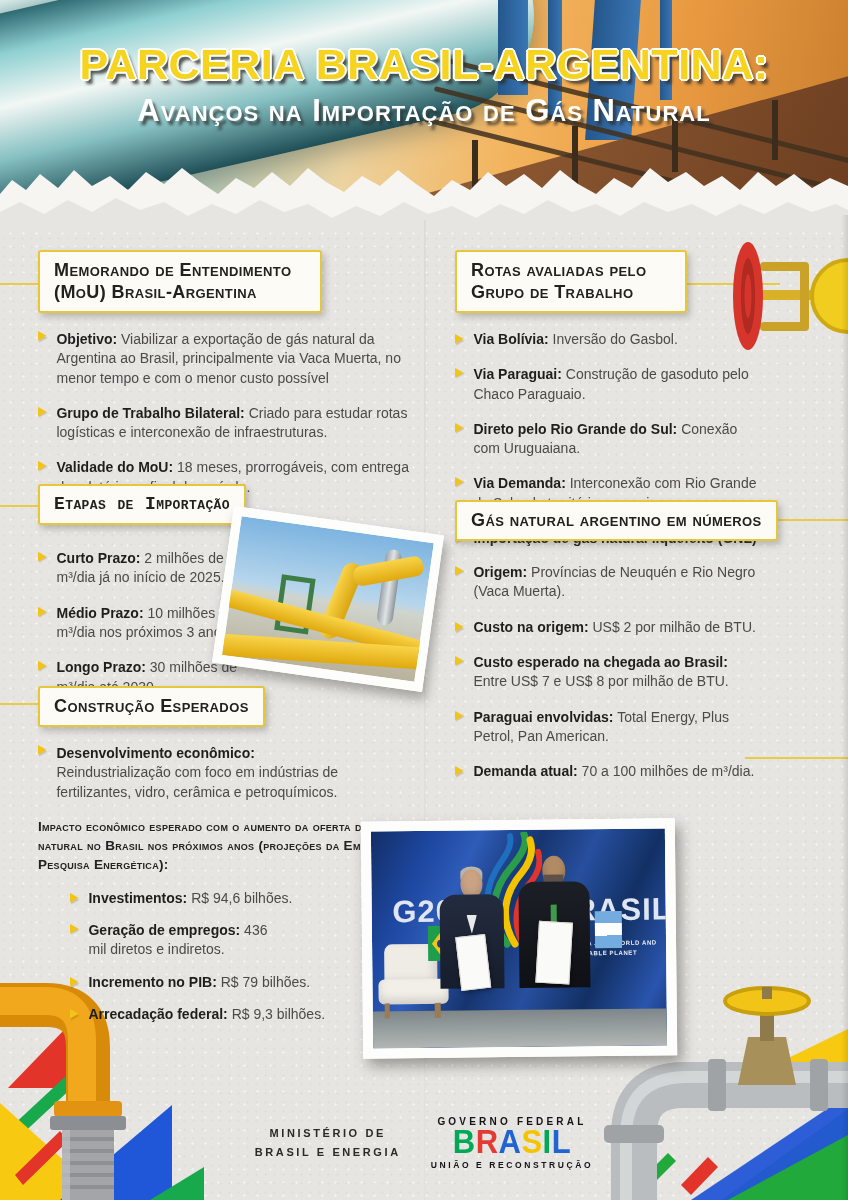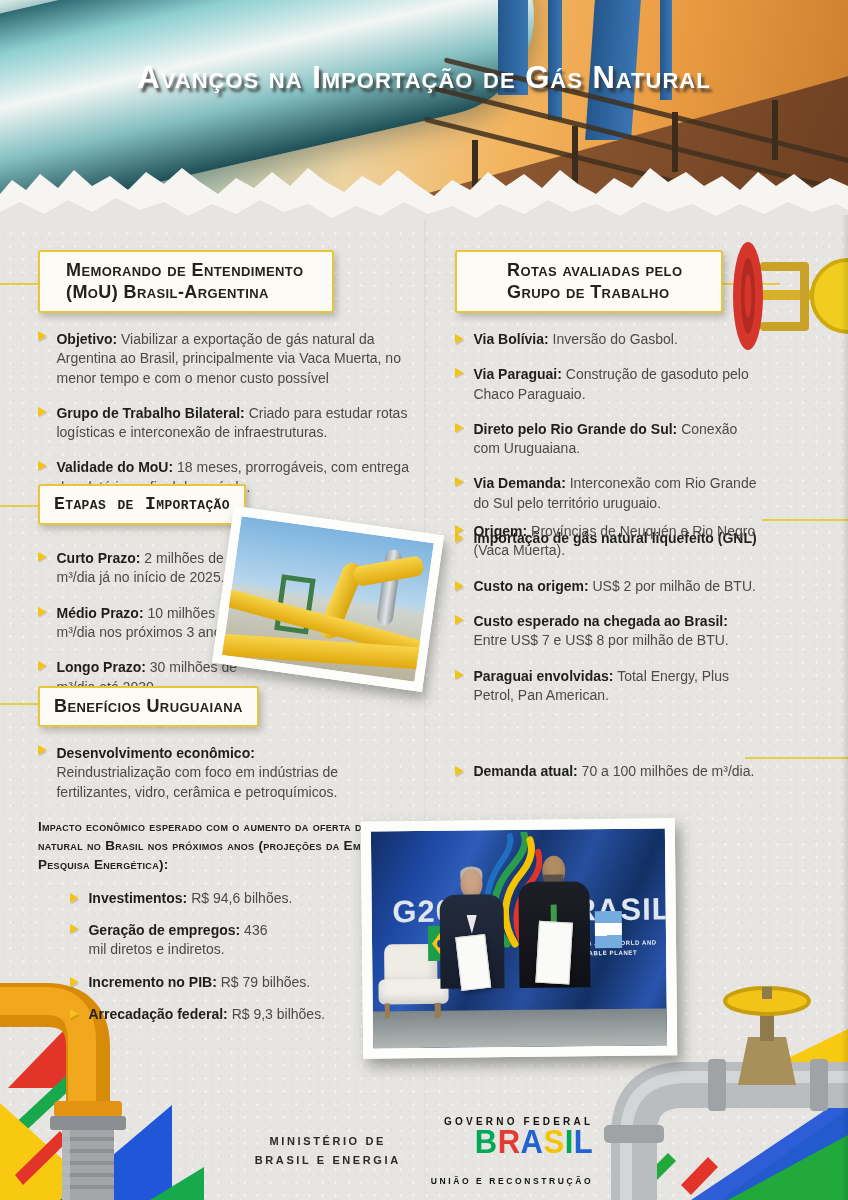--- a/index.html
+++ b/index.html
@@ -37,21 +37,21 @@
   .rail.r1 { right:-10px; top:108px; width:420px; }
   .rail.r2 { right:-10px; top:138px; width:430px; }
   .rail.r3 { right:-10px; top:170px; width:440px; }
   .railpost { position:absolute; width:6px; height:60px; background:#3c2c1c; }
   .rp1{ right:70px; top:100px;} .rp2{ right:170px; top:112px;} .rp3{ right:270px; top:126px;} .rp4{ right:370px; top:140px;}
   .torn { position:absolute; left:0; bottom:0; width:848px; height:72px; }
   
   .title { position:absolute; top:40px; left:0; width:100%; text-align:center; z-index:6; }
   .t1 { font-size:43px; font-weight:900; letter-spacing:.5px; color:#f6d31f;
     text-shadow:-2px 0 #fff,2px 0 #fff,0 -2px #fff,0 2px #fff,-1px -1px #fff,1px -1px #fff,-1px 1px #fff,1px 1px #fff,4px 5px 3px rgba(48,48,46,.8); }
-  .t2 { margin-top:20px; font-size:31px; font-weight:900; font-variant:small-caps; letter-spacing:1px; color:#ffffff;
+  .t2 { margin-top:4px; font-size:31px; font-weight:900; font-variant:small-caps; letter-spacing:1px; color:#ffffff;
     text-shadow:3px 4px 3px rgba(48,48,46,.8); }
   
   .sec { position:absolute; z-index:3; }
   .headbox { display:inline-block; background:#fcfbf6; border:2px solid #e7c63a; border-radius:3px;
     padding:8px 14px 7px; box-shadow:3px 4px 6px rgba(70,70,62,.28); }
   .headbox h2 { font-size:18px; font-weight:800; font-variant:small-caps; letter-spacing:.4px;
     color:#22211e; line-height:1.22; }
   .bullets { margin-top:17px; }
   .bullet { display:flex; gap:10px; margin-bottom:16px; }
   .arrow { color:#f2c417; font-size:11px; line-height:1.5; flex:0 0 auto;
@@ -118,26 +118,26 @@
   .flag-ar { right:15%; top:38%; width:9%; height:17%;
     background:linear-gradient(180deg,#74acdf 0 33%,#ffffff 33% 66%,#74acdf 66% 100%); }
   
   .valve-tr { position:absolute; right:0; top:226px; width:122px; height:142px; z-index:2; }
   .deco-bl { position:absolute; left:0; top:953px; width:242px; height:247px; z-index:2; }
   .deco-br { position:absolute; right:0; top:933px; width:252px; height:267px; z-index:2; }
   
   .footer { position:absolute; left:0; top:1116px; width:100%; display:flex; justify-content:center;
     align-items:center; gap:30px; z-index:6; }
   .ministry { text-align:center; font-weight:800; color:#2b2a27; letter-spacing:2.6px; font-size:11px; line-height:1.7; }
-  .govlogo { text-align:right; }
+  .govlogo { text-align:center; }
   .gov-top { font-size:10px; font-weight:800; letter-spacing:3.2px; color:#141413; }
   .gov-word { font-size:31px; font-weight:900; letter-spacing:.5px; line-height:1.05; }
   .gov-word span { display:inline-block; transform:scaleY(1.05); }
   .gl-b{color:#00a857;} .gl-r{color:#e23b34;} .gl-a{color:#1f64d0;} .gl-s{color:#f5c400;} .gl-i{color:#00a857;} .gl-l{color:#1f64d0;}
-  .gov-bottom { font-size:8.5px; font-weight:700; letter-spacing:2.6px; color:#141413; margin-top:16px; }
+  .gov-bottom { font-size:8.5px; font-weight:700; letter-spacing:2.6px; color:#141413; margin-top:0; }
   .edge-shade { position:absolute; right:0; top:215px; bottom:0; width:7px; z-index:7;
     background:linear-gradient(90deg,transparent,rgba(0,0,0,.10)); }
   .fold { position:absolute; left:424px; top:220px; bottom:0; width:2px; z-index:1;
     background:linear-gradient(180deg,rgba(0,0,0,.045),rgba(0,0,0,.015)); }
 </style>
 </head>
 <body>
 
 <div class="page">
 
@@ -156,35 +156,36 @@
     <div class="railpost rp2"></div>
     <div class="railpost rp3"></div>
     <div class="railpost rp4"></div>
     <svg class="torn" viewBox="0 0 848 72" preserveAspectRatio="none">
       <path fill="#f6f5f1" d="M0,34 L12,20 L26,30 L40,14 L58,28 L74,10 L92,26 L110,16 L128,30 L146,12 L164,24 L182,8 L200,22 L218,34 L236,18 L254,28 L272,12 L290,26 L308,8 L326,22 L344,32 L362,16 L380,26 L398,10 L416,24 L434,36 L452,20 L470,30 L488,12 L506,26 L524,14 L542,28 L560,10 L578,24 L596,34 L614,18 L632,28 L650,8 L668,22 L686,12 L704,26 L722,16 L740,30 L758,12 L776,26 L794,14 L812,28 L830,18 L848,26 L848,72 L0,72 Z"></path>
       <path fill="#e6e5e1" d="M0,52 L20,42 L44,54 L68,40 L92,52 L116,38 L140,50 L164,42 L188,56 L212,44 L236,54 L260,40 L284,52 L308,44 L332,58 L356,46 L380,56 L404,42 L428,54 L452,46 L476,58 L500,44 L524,54 L548,40 L572,52 L596,44 L620,56 L644,42 L668,52 L692,44 L716,56 L740,44 L764,54 L788,42 L812,52 L836,44 L848,50 L848,72 L0,72 Z"></path>
     </svg>
   </div>
 
   <div class="title">
+    <div class="t1">PARCERIA BRASIL-ARGENTINA:</div>
     <div class="t2">Avanços na Importação de Gás Natural</div>
   </div>
 
   <div class="fold"></div>
 
   <div class="yline" style="left:0;top:283px;width:42px;"></div>
   <div class="yline" style="left:0;top:505px;width:46px;"></div>
   <div class="yline" style="left:0;top:703px;width:46px;"></div>
   <div class="yline" style="left:655px;top:283px;width:125px;"></div>
   <div class="yline" style="left:762px;top:519px;width:86px;"></div>
   <div class="yline" style="left:745px;top:757px;width:103px;"></div>
 
   <div class="sec" style="left:38px;top:250px;width:398px;">
     <div class="headbox">
-      <h2 style="max-width:252px;margin-left:12px;">Memorando de Entendimento (MoU) Brasil-Argentina</h2>
+      <h2 style="max-width:252px;">Memorando de Entendimento (MoU) Brasil-Argentina</h2>
     </div>
     <div class="bullets" style="width:372px;">
       <div class="bullet">
         <span class="arrow">▶</span>
         <p class="btxt"><strong>Objetivo:</strong> <span>Viabilizar a exportação de gás natural da Argentina ao Brasil, principalmente via Vaca Muerta, no menor tempo e com o menor custo possível</span></p>
       </div>
       <div class="bullet">
         <span class="arrow">▶</span>
         <p class="btxt"><strong>Grupo de Trabalho Bilateral:</strong> <span>Criado para estudar rotas logísticas e interconexão de infraestruturas.</span></p>
       </div>
@@ -221,21 +222,21 @@
       <div class="pp-cyl"></div>
       <div class="pp-pipe pp3"></div>
       <div class="pp-pipe pp4"></div>
       <div class="pp-pipe pp1"></div>
       <div class="pp-pipe pp2"></div>
     </div>
   </div>
 
   <div class="sec" style="left:38px;top:686px;width:402px;">
     <div class="headbox">
-      <h2 style="white-space:nowrap;">Benefícios Uruguaiana</h2>
+      <h2 style="white-space:nowrap;">Construção Esperados</h2>
     </div>
     <div class="bullets" style="width:350px;">
       <div class="bullet">
         <span class="arrow">▶</span>
         <p class="btxt"><strong>Desenvolvimento econômico:</strong><br><span>Reindustrialização com foco em indústrias de fertilizantes, vidro, cerâmica e petroquímicos.</span></p>
       </div>
     </div>
     <p class="subhead" style="width:392px;">Impacto econômico esperado com o aumento da oferta de gás natural no Brasil nos próximos anos (projeções da Empresa de Pesquisa Energética):</p>
     <div class="sub-bullets" style="width:330px;">
       <div class="bullet">
@@ -252,21 +253,21 @@
       </div>
       <div class="bullet">
         <span class="arrow">▶</span>
         <p class="btxt"><strong>Arrecadação federal:</strong> <span>R$ 9,3 bilhões.</span></p>
       </div>
     </div>
   </div>
 
   <div class="sec" style="left:455px;top:250px;width:315px;">
     <div class="headbox">
-      <h2 style="max-width:200px;margin-left:36px;">Rotas avaliadas pelo Grupo de Trabalho</h2>
+      <h2 style="max-width:200px;">Rotas avaliadas pelo Grupo de Trabalho</h2>
     </div>
     <div class="bullets" style="width:308px;">
       <div class="bullet">
         <span class="arrow">▶</span>
         <p class="btxt"><strong>Via Bolívia:</strong> <span>Inversão do Gasbol.</span></p>
       </div>
       <div class="bullet">
         <span class="arrow">▶</span>
         <p class="btxt"><strong>Via Paraguai:</strong> <span>Construção de gasoduto pelo Chaco Paraguaio.</span></p>
       </div>
@@ -279,20 +280,23 @@
         <p class="btxt"><strong>Via Demanda:</strong> <span>Interconexão com Rio Grande do Sul pelo território uruguaio.</span></p>
       </div>
       <div class="bullet">
         <span class="arrow">▶</span>
         <p class="btxt"><strong>Importação de gás natural liquefeito (GNL)</strong><span></span></p>
       </div>
     </div>
   </div>
 
   <div class="sec" style="left:455px;top:500px;width:318px;">
+    <div class="headbox">
+      <h2 style="white-space:nowrap;">Gás natural argentino em números</h2>
+    </div>
     <div class="bullets" style="width:305px;margin-top:22px;">
       <div class="bullet">
         <span class="arrow">▶</span>
         <p class="btxt"><strong>Origem:</strong> <span>Províncias de Neuquén e Rio Negro (Vaca Muerta).</span></p>
       </div>
       <div class="bullet">
         <span class="arrow">▶</span>
         <p class="btxt"><strong>Custo na origem:</strong> <span>US$ 2 por milhão de BTU.</span></p>
       </div>
       <div class="bullet">

